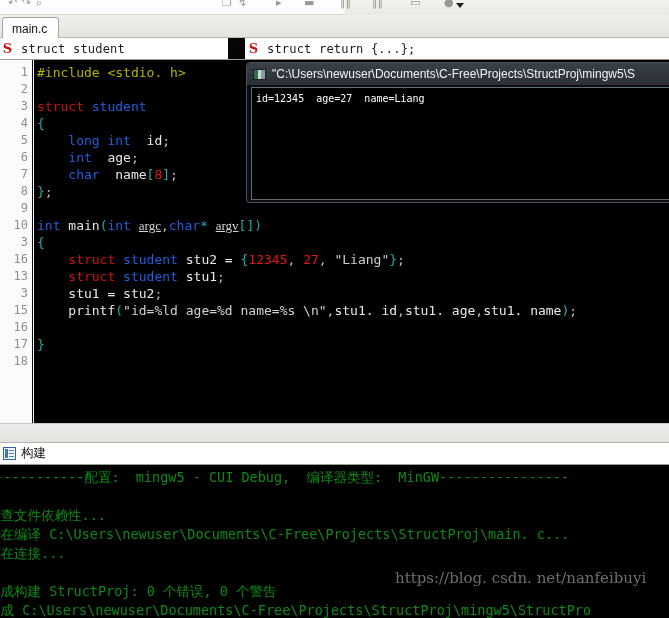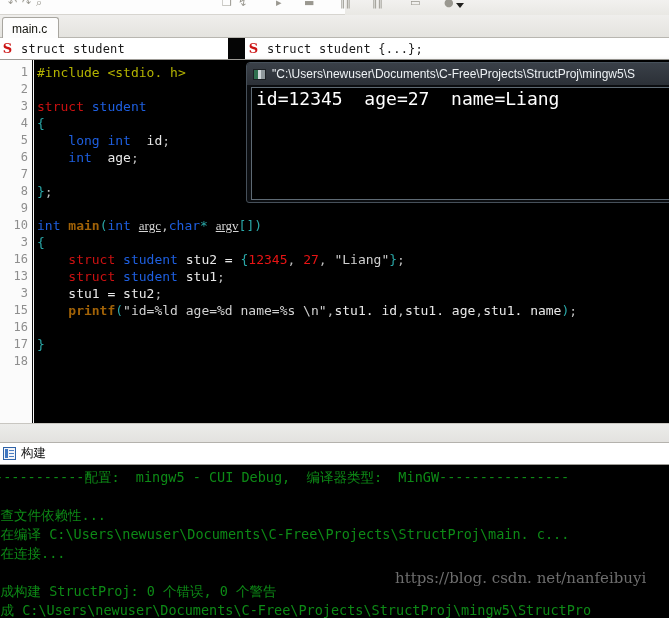--- a/index.html
+++ b/index.html
@@ -119,21 +119,21 @@
     font-family: "DejaVu Sans Mono", monospace;
     font-size: 13px;
     white-space: pre;
     color: #d6d6d6;
   }
   .k-pre   { color: #b3b300; }  
   .k-kw    { color: #cc1111; }  
   .k-type  { color: #1e5fe0; }
   .k-num   { color: #e81414; }
   .k-str   { color: #d0d0d0; }
-  .k-fn    { color: #a16207; font-weight: bold; }
+  .k-fn    { color: #e5e5e5; }
   .k-brace { color: #2aa8a8; }
   .k-punct { color: #bdbdbd; }
   .k-arg   { color: #d6d6d6; text-decoration: underline; font-family: Liberation Serif, serif; }
   .k-white { color: #e8e8e8; }
 
   
   .ed-scroll {
     position: absolute; right: 0; top: 0; width: 0px; height: 363px;
   }
 
@@ -169,21 +169,21 @@
   .console-body {
     position: absolute; left: 4px; top: 24px;
     width: 422px; height: 113px;
     background: #000000;
     border: 1px solid #5e6a74;
     overflow: hidden;
   }
   .console-line {
     position: absolute; left: 4px;
     font-family: "DejaVu Sans Mono", monospace;
-    font-size: 18px;
+    font-size: 10px;
     color: #ffffff;
     white-space: pre;
     line-height: 17px;
   }
 
   
   .splitter {
     position: absolute; left: 0; top: 423px; width: 669px; height: 20px;
     background: linear-gradient(#ececea, #e3e2df);
     border-top: 1px solid #c8c6c1;
@@ -277,21 +277,21 @@
   </div>
 
   <div class="comborow">
     <div class="combo" style="left:0px; width:228px;">
       <span class="sicon">S</span>
       <span class="ctext">struct student</span>
     </div>
     <div class="combo-drop" style="left:228px;"></div>
     <div class="combo" style="left:246px; width:423px;">
       <span class="sicon">S</span>
-      <span class="ctext">struct student {...};</span>
+      <span class="ctext">struct return {...};</span>
     </div>
   </div>
 
   <div class="editor">
     <div class="gutter" id="gutter">
         <div class="gutter-num" style="top: 4px;">1</div>
         <div class="gutter-num" style="top: 21px;">2</div>
         <div class="gutter-num" style="top: 38px;">3</div>
         <div class="gutter-num" style="top: 55px;">4</div>
         <div class="gutter-num" style="top: 72px;">5</div>
@@ -309,20 +309,21 @@
         <div class="gutter-num" style="top: 276px;">17</div>
         <div class="gutter-num" style="top: 293px;">18</div>
       </div>
     <div class="codearea" id="codearea">
         <div class="cline" style="top: 4px;"><span class="k-pre">#include &lt;stdio. h&gt;</span></div>
         <div class="cline" style="top: 21px;"></div>
         <div class="cline" style="top: 38px;"><span class="k-kw">struct </span><span class="k-type">student</span></div>
         <div class="cline" style="top: 55px;"><span class="k-brace">{</span></div>
         <div class="cline" style="top: 72px;"><span class="k-punct">    </span><span class="k-type">long int</span><span class="k-white">  id</span><span class="k-punct">;</span></div>
         <div class="cline" style="top: 89px;"><span class="k-punct">    </span><span class="k-type">int</span><span class="k-white">  age</span><span class="k-punct">;</span></div>
+        <div class="cline" style="top: 106px;"><span class="k-punct">    </span><span class="k-type">char</span><span class="k-white">  name</span><span class="k-brace">[</span><span class="k-num">8</span><span class="k-brace">]</span><span class="k-punct">;</span></div>
         <div class="cline" style="top: 123px;"><span class="k-brace">}</span><span class="k-punct">;</span></div>
         <div class="cline" style="top: 140px;"></div>
         <div class="cline" style="top: 157px;"><span class="k-type">int</span><span class="k-fn"> main</span><span class="k-brace">(</span><span class="k-type">int</span><span class="k-punct"> </span><span class="k-arg">argc</span><span class="k-punct">,</span><span class="k-type">char</span><span class="k-brace">*</span><span class="k-punct"> </span><span class="k-arg">argv</span><span class="k-brace">[]</span><span class="k-brace">)</span></div>
         <div class="cline" style="top: 174px;"><span class="k-brace">{</span></div>
         <div class="cline" style="top: 191px;"><span class="k-punct">    </span><span class="k-kw">struct </span><span class="k-type">student</span><span class="k-white"> stu2 = </span><span class="k-brace">{</span><span class="k-num">12345</span><span class="k-punct">,</span><span class="k-punct"> </span><span class="k-num">27</span><span class="k-punct">,</span><span class="k-str"> "Liang"</span><span class="k-brace">}</span><span class="k-punct">;</span></div>
         <div class="cline" style="top: 208px;"><span class="k-punct">    </span><span class="k-kw">struct </span><span class="k-type">student</span><span class="k-white"> stu1</span><span class="k-punct">;</span></div>
         <div class="cline" style="top: 225px;"><span class="k-white">    stu1 = stu2</span><span class="k-punct">;</span></div>
         <div class="cline" style="top: 242px;"><span class="k-punct">    </span><span class="k-fn">printf</span><span class="k-brace">(</span><span class="k-str">"id=%ld age=%d name=%s \n"</span><span class="k-punct">,</span><span class="k-white">stu1. id</span><span class="k-punct">,</span><span class="k-white">stu1. age</span><span class="k-punct">,</span><span class="k-white">stu1. name</span><span class="k-brace">)</span><span class="k-punct">;</span></div>
         <div class="cline" style="top: 276px;"><span class="k-brace">}</span></div>
         <div class="cline" style="top: 293px;"></div>

